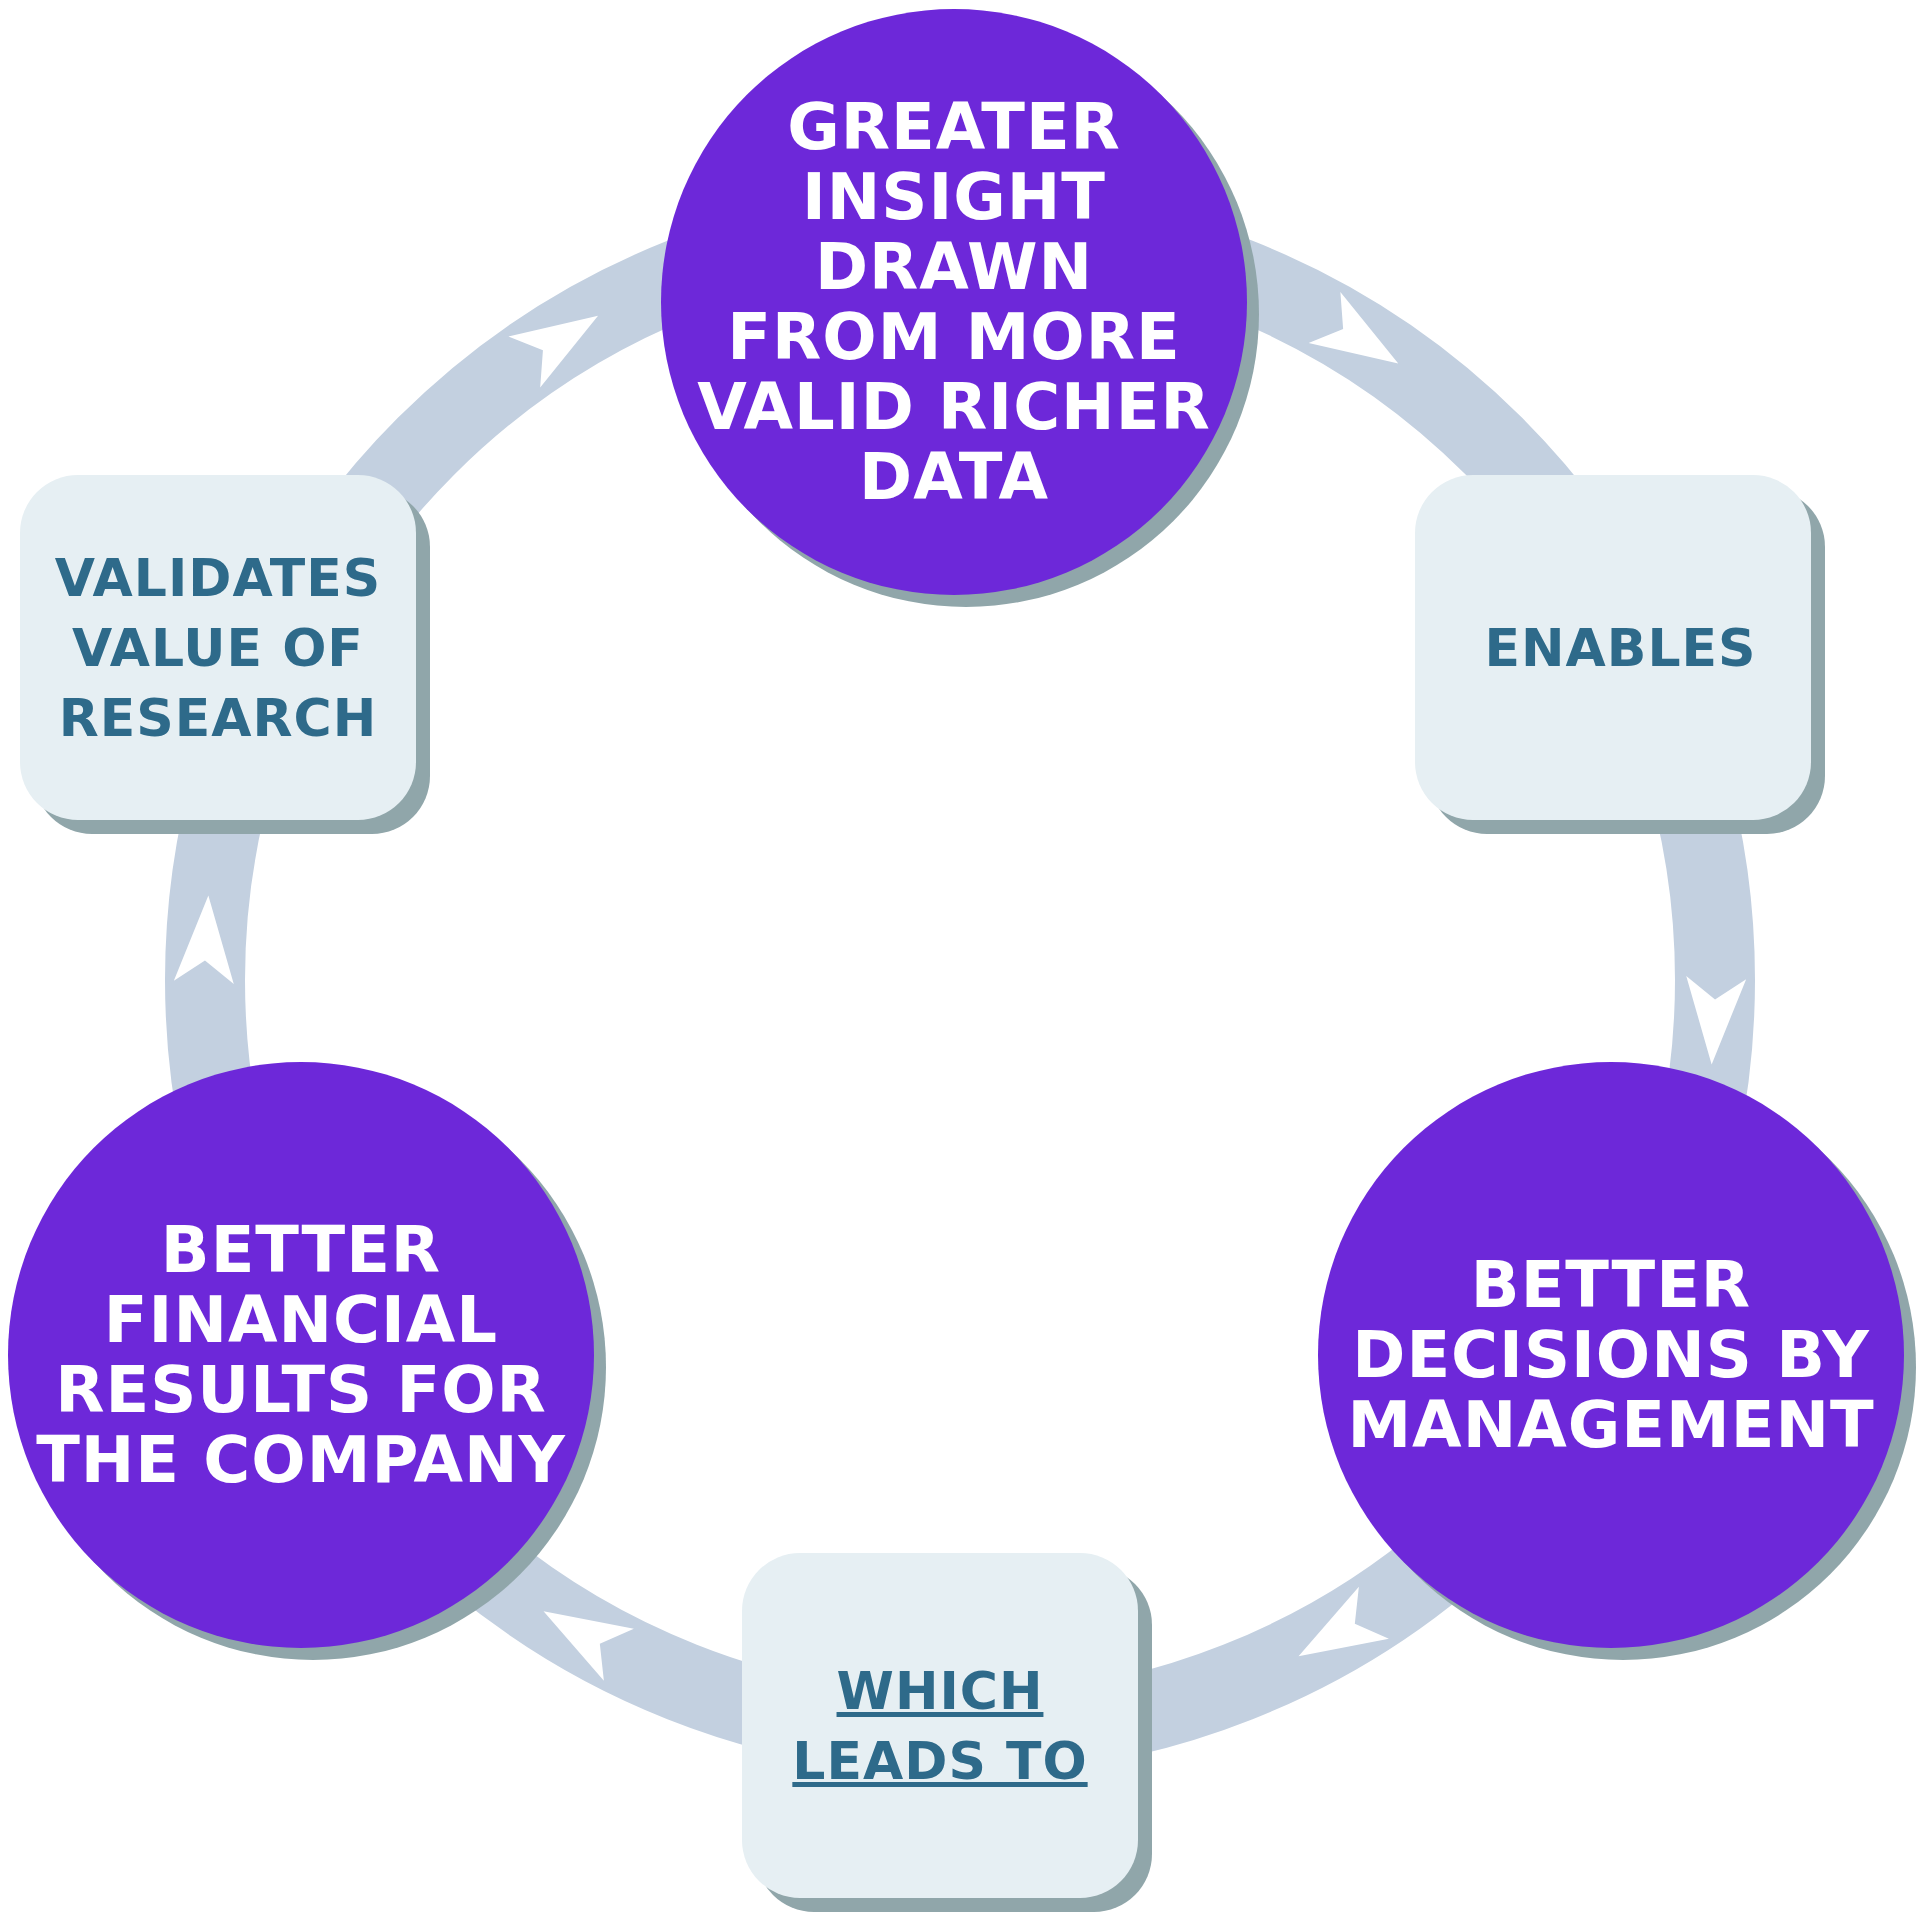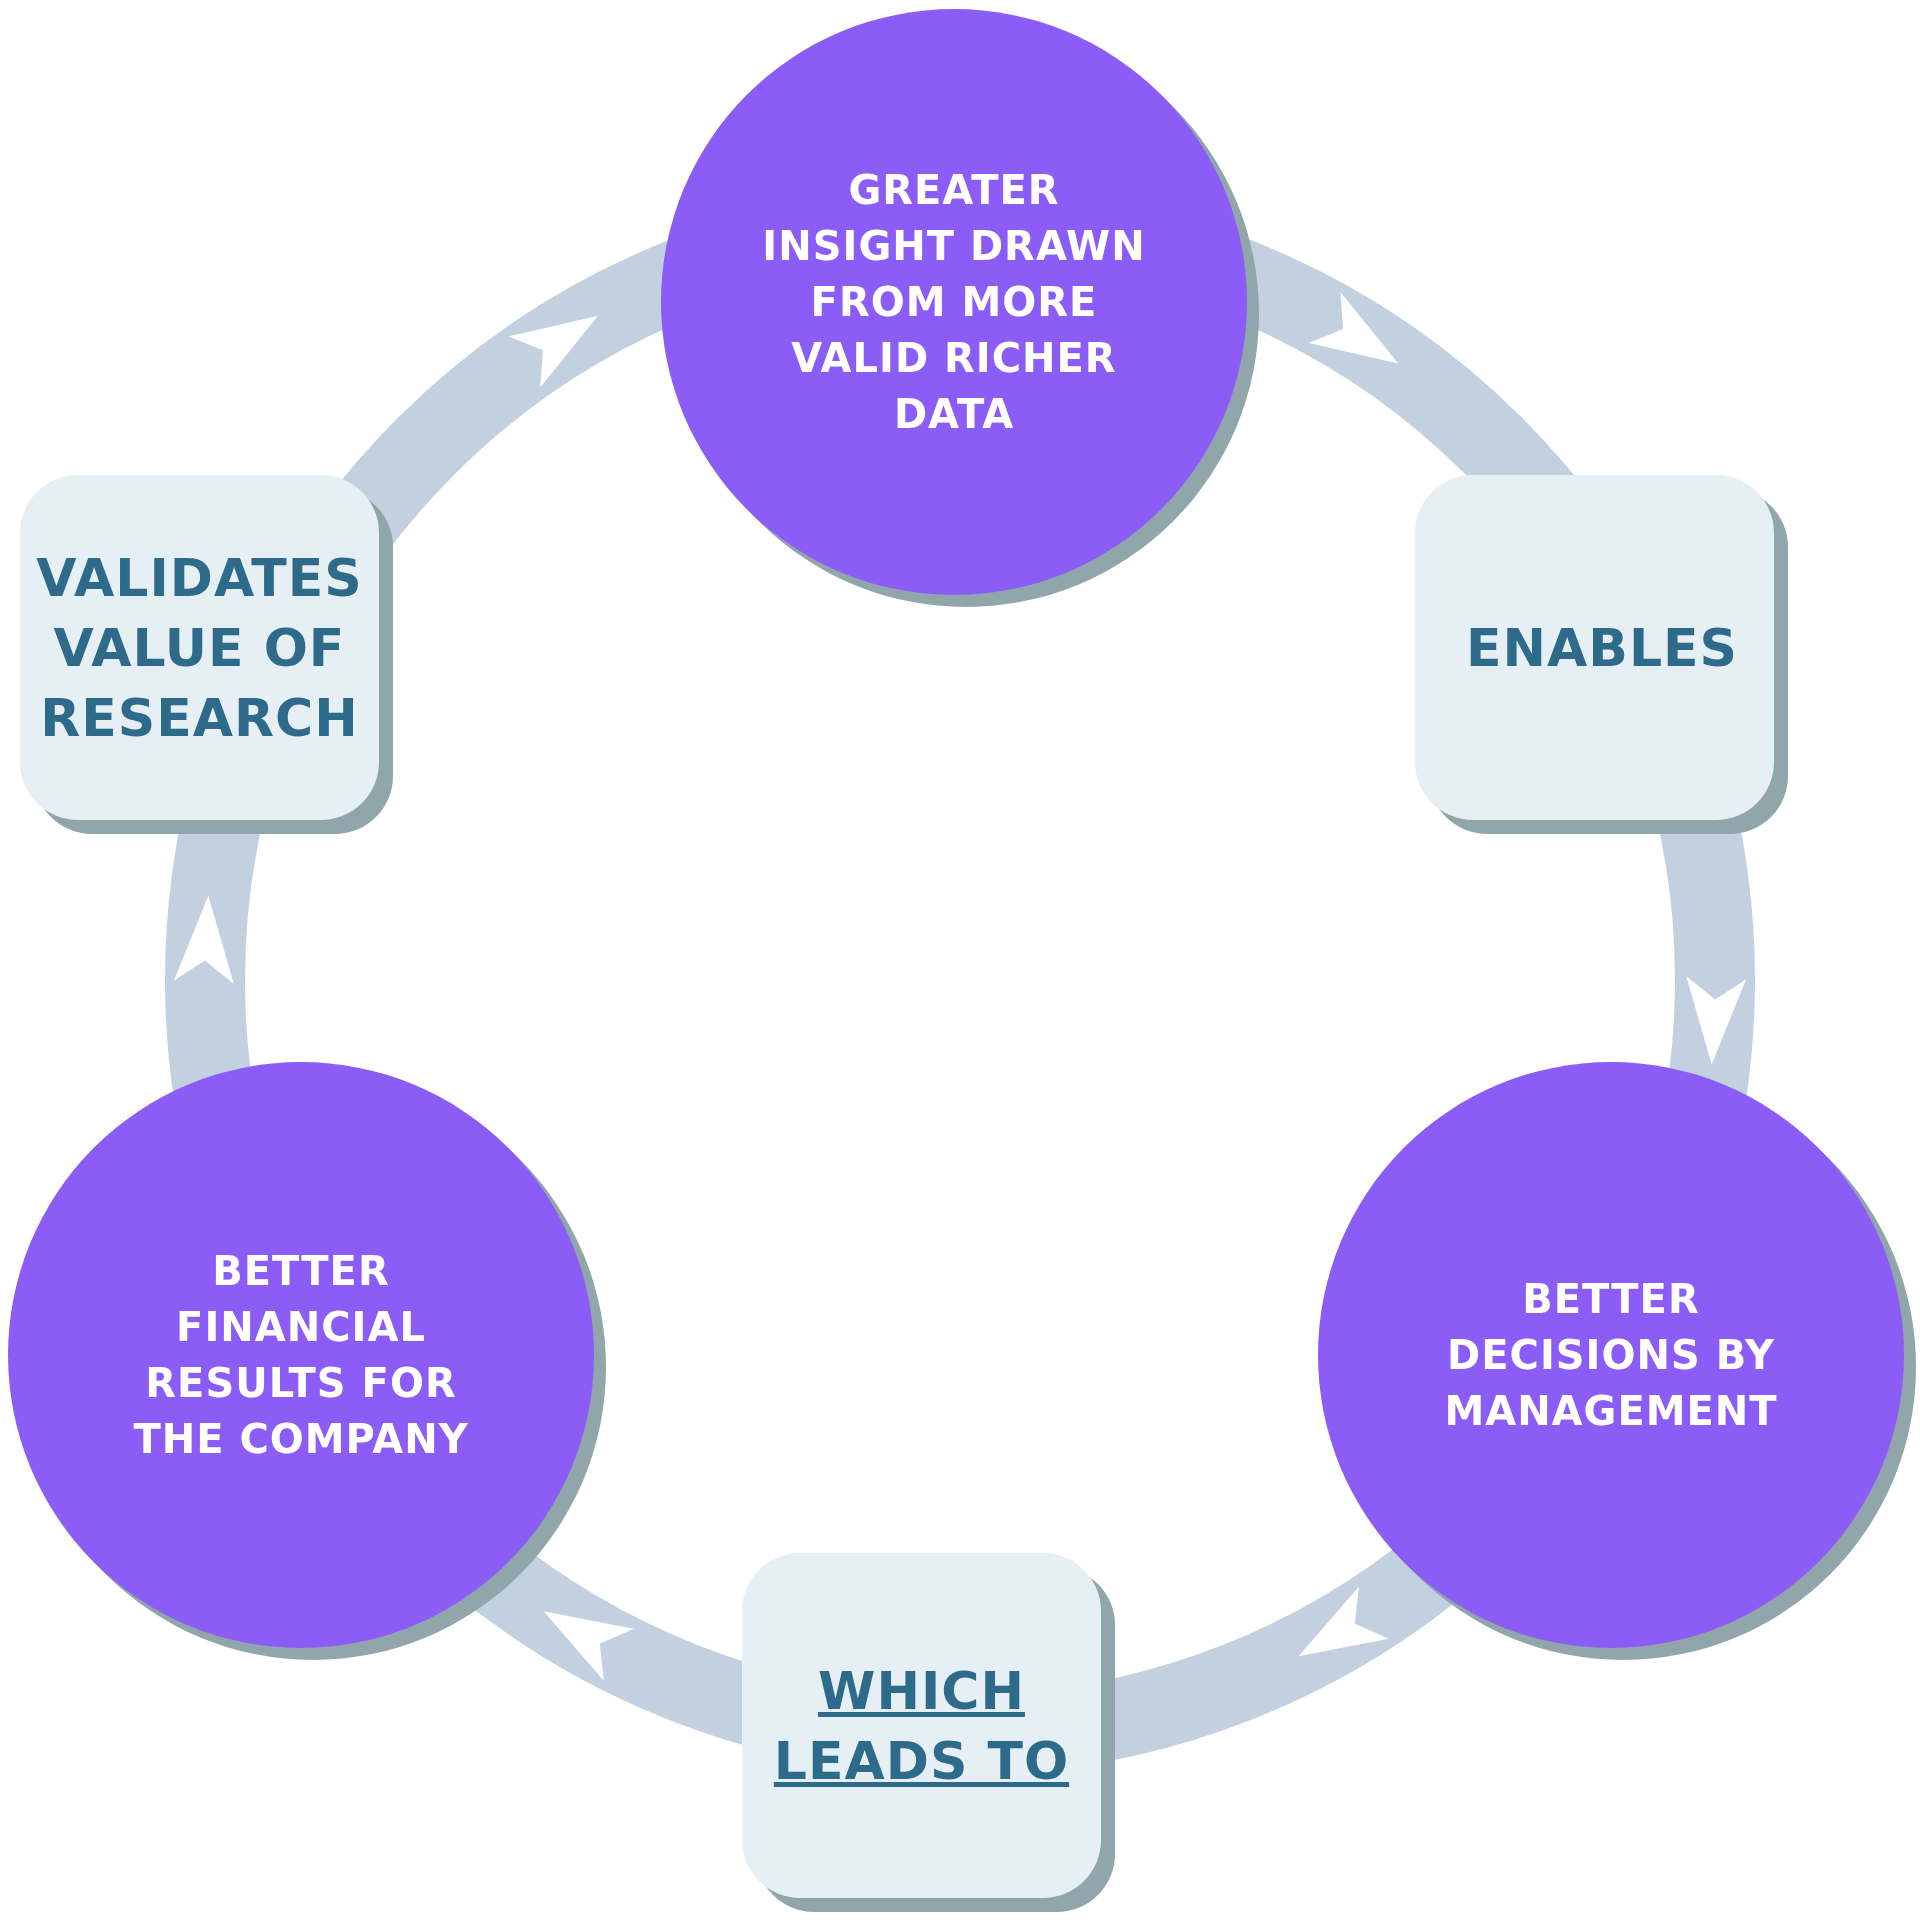--- a/index.html
+++ b/index.html
@@ -2,23 +2,23 @@
 <html><head>
 <meta charset="utf-8">
 <style>
   html, body { margin: 0; padding: 0; background: #ffffff; }
   body { width: 1920px; height: 1920px; position: relative; overflow: hidden;
          font-family: "DejaVu Sans", "Liberation Sans", sans-serif; }
   #ring-svg { position: absolute; left: 0; top: 0; width: 1920px; height: 1920px; }
   .node { position: absolute; display: flex; align-items: center; justify-content: center;
           text-align: center; font-weight: bold; box-sizing: border-box; }
   .node .label { white-space: pre-line; }
-  .circle { width: 586px; height: 586px; border-radius: 50%; background: #8b5cf6; color: #ffffff;
-            box-shadow: 12px 12px 0 #90a6aa; font-size: 40px; line-height: 56px; letter-spacing: 1px; }
-  .box { width: 359px; height: 345px; border-radius: 58px; background: #e6eff3; color: #2e6a8a;
+  .circle { width: 586px; height: 586px; border-radius: 50%; background: #6d28d9; color: #ffffff;
+            box-shadow: 12px 12px 0 #90a6aa; font-size: 64px; line-height: 70px; letter-spacing: 1px; }
+  .box { width: 396px; height: 345px; border-radius: 58px; background: #e6eff3; color: #2e6a8a;
          box-shadow: 14px 14px 0 #90a6aa; font-size: 52px; line-height: 70px; letter-spacing: 1px; }
 </style>
 </head>
 <body>
 
 <svg id="ring-svg" viewBox="0 0 1920 1920">
   <circle cx="960" cy="980" r="755" fill="none" stroke="#c3d0e0" stroke-width="80"></circle>
   <g id="arrows">
       <path d="M 45 0 L -42 -30 L -20 0 L -42 30 Z" fill="#ffffff" transform="translate(1360.1,339.7) rotate(32)"></path>
       <path d="M 45 0 L -42 -30 L -20 0 L -42 30 Z" fill="#ffffff" transform="translate(1714.0,1019.5) rotate(93)"></path>

